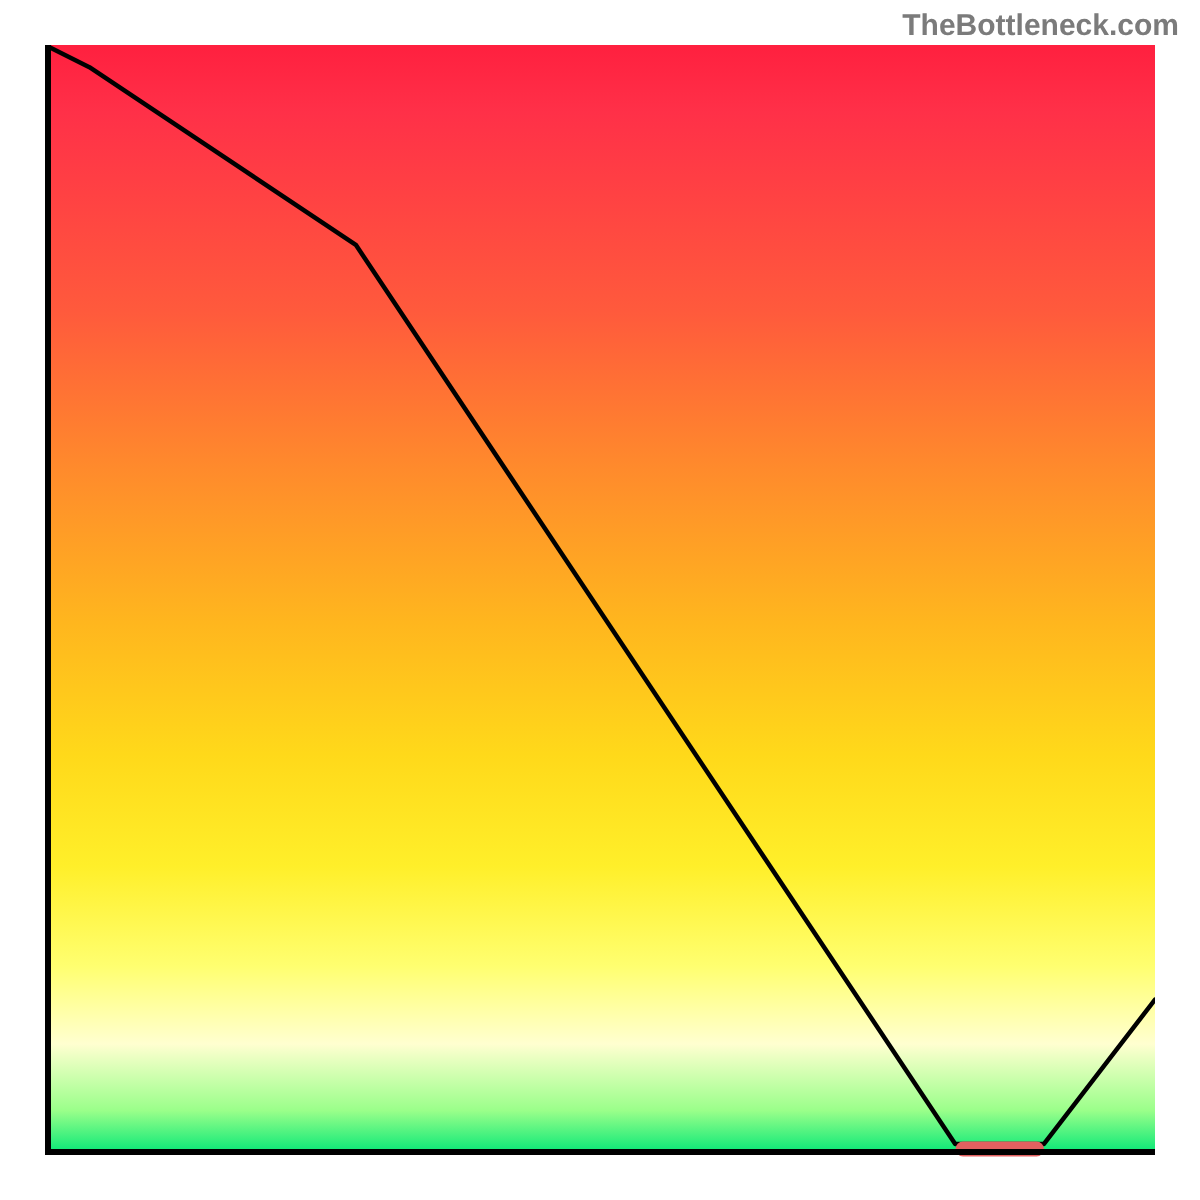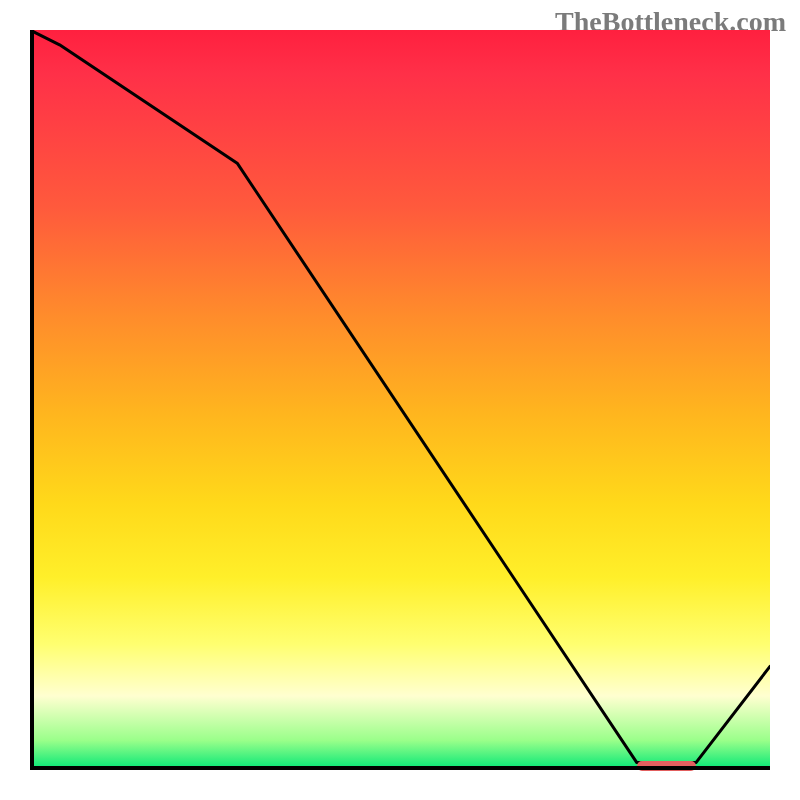--- a/index.html
+++ b/index.html
@@ -2,22 +2,22 @@
 <html><head>
 <meta charset="utf-8">
 <style>
   * { margin: 0; padding: 0; box-sizing: border-box; }
   html, body { width: 800px; height: 800px; overflow: hidden; background: #fff; }
   .wrap { position: relative; width: 800px; height: 800px; }
   .watermark {
     position: absolute;
     top: 6px;
     right: 14px;
-    font-family: Liberation Serif, serif;
-    font-size: 28px;
+    font-family: Liberation Sans, sans-serif;
+    font-size: 20px;
     font-weight: 600;
     color: #7b7b7b;
   }
   .plot {
     position: absolute;
     left: 30px;
     top: 30px;
     width: 740px;
     height: 740px;
   }

